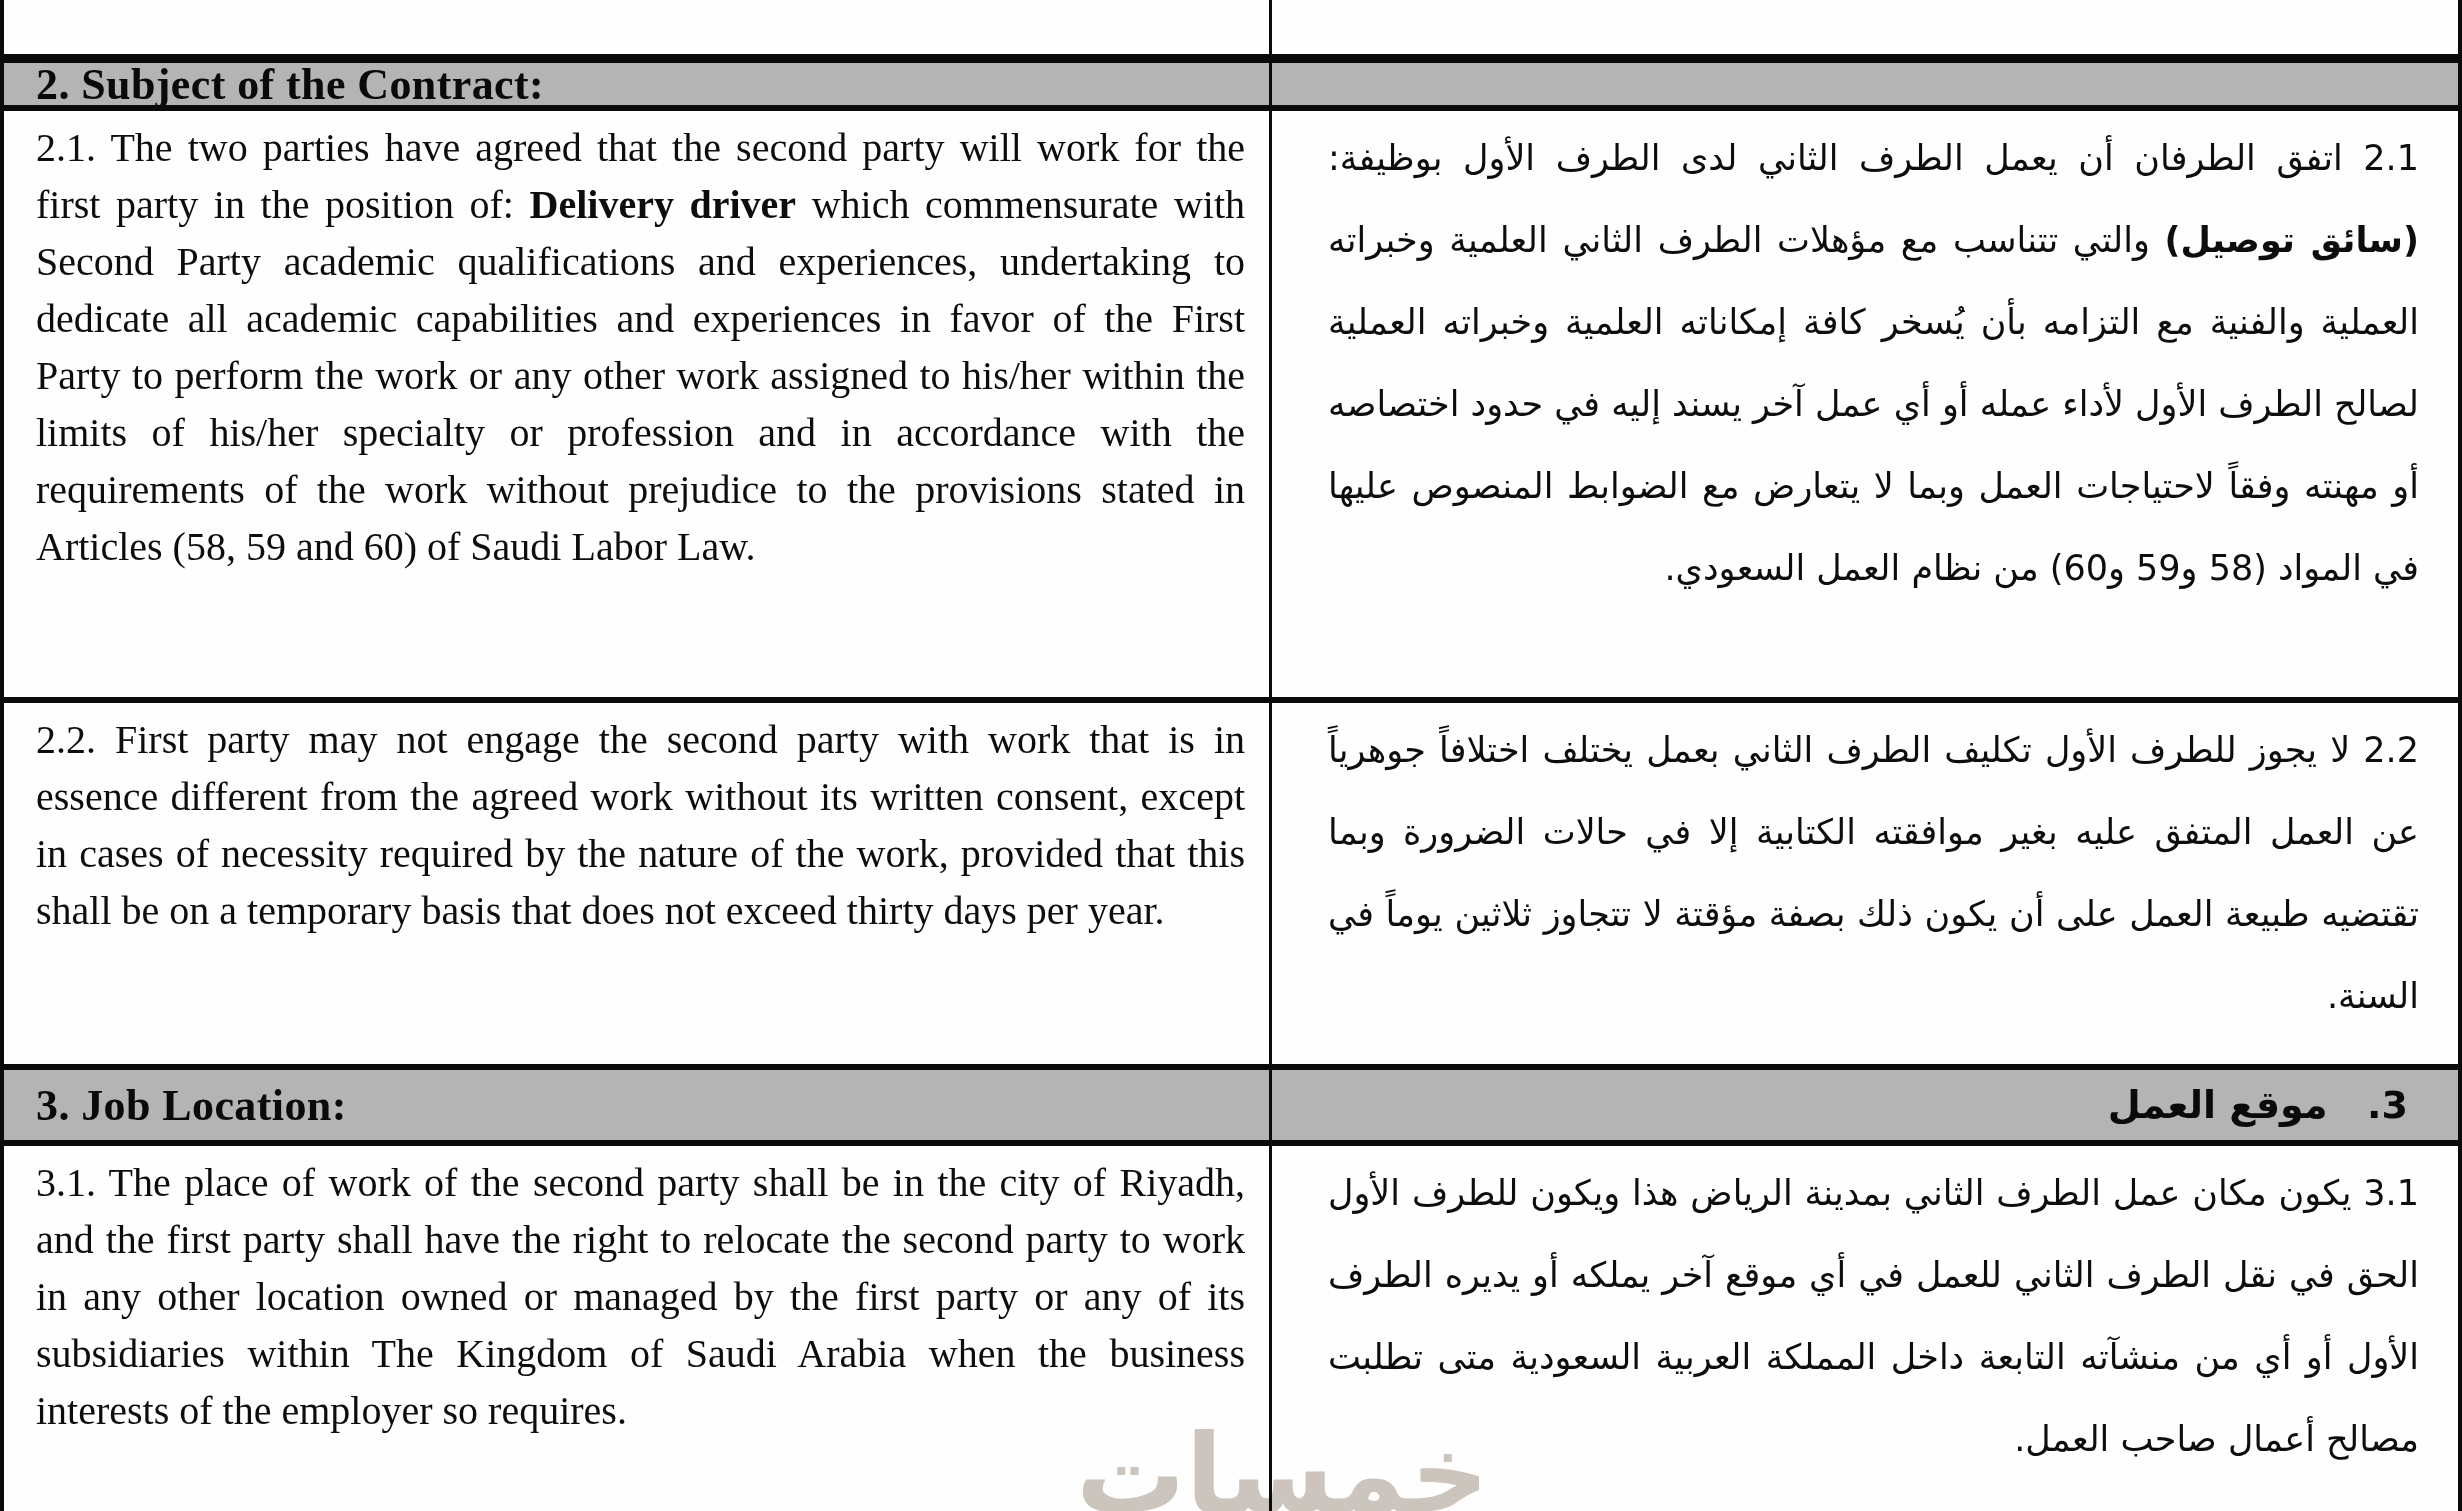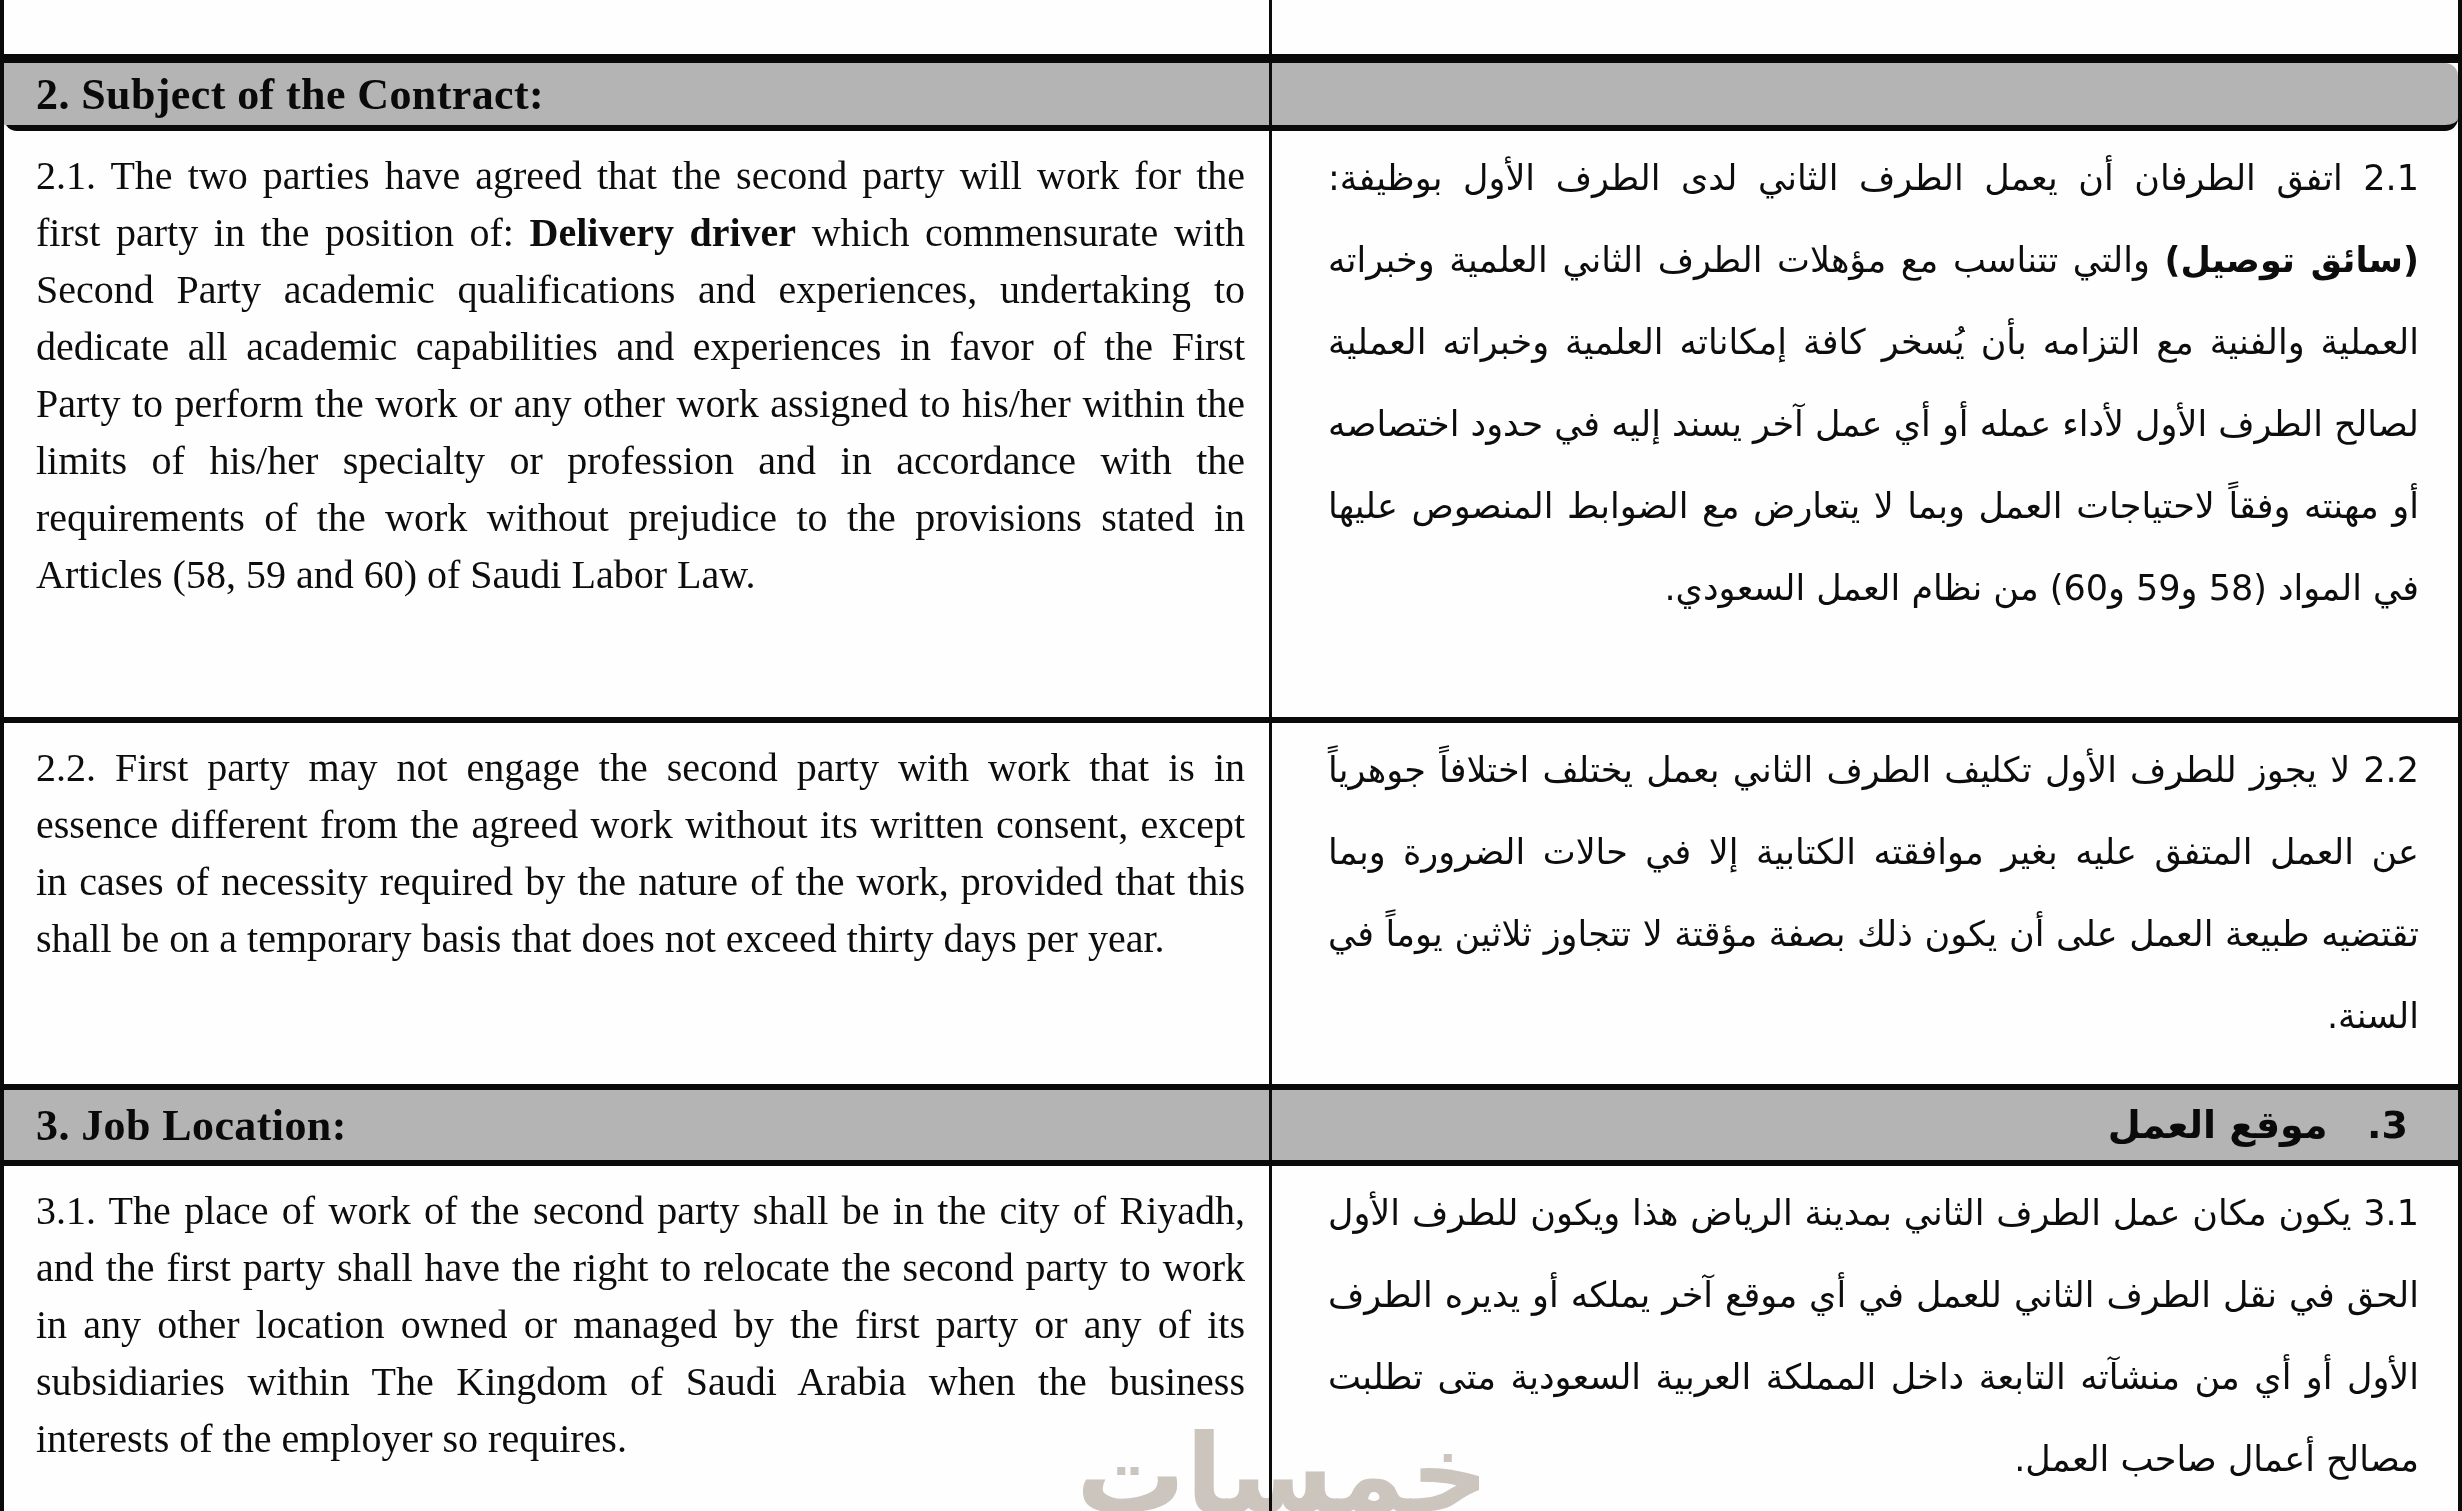--- a/index.html
+++ b/index.html
@@ -14,21 +14,21 @@
     border-right:4.8px solid #0b0b0b;
     display:flex;
     flex-direction:column;
     overflow:hidden;
     color:#0d0d0d;
   }
   .trow{ display:flex; width:100%; background:#fefefe; }
   .trow.bordered{ border-bottom:6.4px solid #0a0a0a; }
   .trow.top{ height:63px; border-bottom:9.7px solid #090909; }
   .trow.head{ background:#b4b4b4; }
-  .trow.h2{ height:68px;border-radius:13px; }
+  .trow.h2{ height:48px; }
   .trow.c21{ height:592px; }
   .trow.c22{ height:367px; }
   .trow.h3{ height:76px; }
   .trow.c31{ flex:1; }
 
   .cell{ height:100%; overflow:hidden; }
   .cell.en{
     width:1268px;
     border-right:3.2px solid #0b0b0b;
     font-family:"Liberation Serif", serif;
@@ -40,21 +40,21 @@
     direction:rtl;
   }
 
   
   .head .cell{ display:flex; align-items:center; background:#b4b4b4; }
   .head .cell.en{ padding-left:32px; font-weight:700; font-size:44px; letter-spacing:0.4px; color:#0a0a0a; }
   .head .cell.ar{ padding-right:50px; font-weight:700; font-size:38px; color:#0a0a0a; }
   .head .cell span{ white-space:pre-wrap; }
 
   
-  .cell.en.body{ padding:16px 24px 0 32px; font-size:40px; line-height:57px; text-align:justify; }
+  .cell.en.body{ padding:8px 24px 0 32px; font-size:40px; line-height:57px; text-align:justify; }
   .cell.ar.body{ padding:6.4px 39px 0 21px; font-size:35px; line-height:82px; text-align:justify;margin-left:35px; }
   .cell.body p{ margin:0; }
   .b{ font-weight:700; }
 
   .watermark{
     position:absolute;
     left:1072px;
     top:1420px;
     font-family:"DejaVu Sans", sans-serif;
     font-weight:700;

